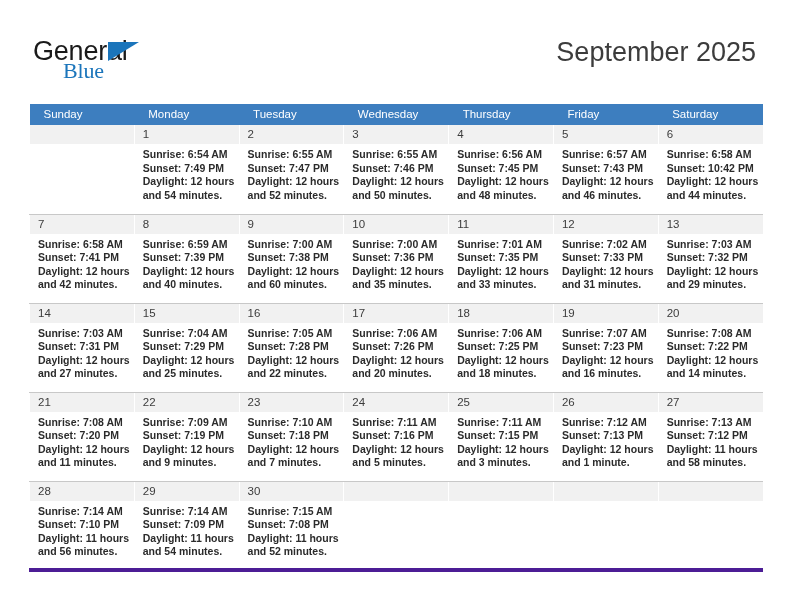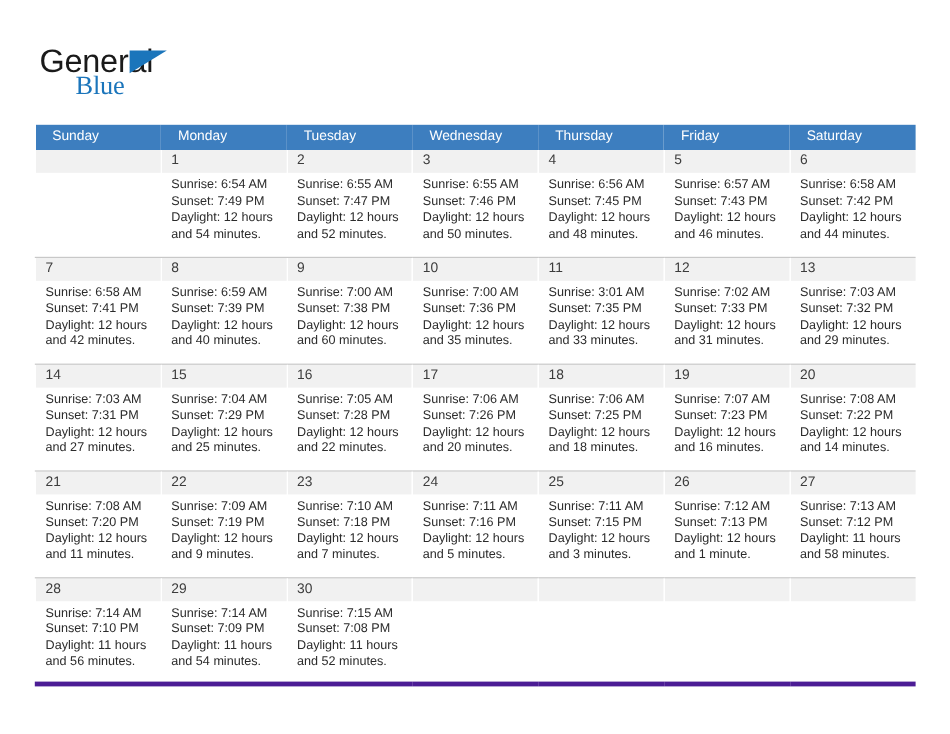--- a/index.html
+++ b/index.html
@@ -121,36 +121,38 @@
     padding: 3px 0 3px 8px;
     height: 19px;
     line-height: 13px;
   }
   td.blank .daynum { background: #f1f1f1; }
   .info {
     padding: 4px 4px 0 8px;
     font-size: 10.5px;
     line-height: 13.6px;
     color: #2b2b2b;
+    font-weight: bold;
   }
   .info div { white-space: nowrap; }
 </style>
 </head>
 <body>
 
 <div class="page">
 
   <div class="topbar">
 
     <div class="logo">
       <span class="logo-general">General</span>
       <span class="logo-tri"></span>
       <span class="logo-blue">Blue</span>
     </div>
 
+    <div class="title">September 2025</div>
   </div>
 
   <table class="cal">
     <thead>
       <tr>
         <th>Sunday</th>
         <th>Monday</th>
         <th>Tuesday</th>
         <th>Wednesday</th>
         <th>Thursday</th>
@@ -205,21 +207,21 @@
               <div>Sunrise: 6:57 AM</div>
               <div>Sunset: 7:43 PM</div>
               <div>Daylight: 12 hours</div>
               <div>and 46 minutes.</div>
             </div>
           </td>
           <td>
             <div class="daynum">6</div>
             <div class="info">
               <div>Sunrise: 6:58 AM</div>
-              <div>Sunset: 7:42 PM</div>
+              <div>Sunset: 10:42 PM</div>
               <div>Daylight: 12 hours</div>
               <div>and 44 minutes.</div>
             </div>
           </td>
         </tr>
         <tr class="week">
           <td>
             <div class="daynum">7</div>
             <div class="info">
               <div>Sunrise: 6:58 AM</div>
@@ -251,21 +253,21 @@
             <div class="info">
               <div>Sunrise: 7:00 AM</div>
               <div>Sunset: 7:36 PM</div>
               <div>Daylight: 12 hours</div>
               <div>and 35 minutes.</div>
             </div>
           </td>
           <td>
             <div class="daynum">11</div>
             <div class="info">
-              <div>Sunrise: 3:01 AM</div>
+              <div>Sunrise: 7:01 AM</div>
               <div>Sunset: 7:35 PM</div>
               <div>Daylight: 12 hours</div>
               <div>and 33 minutes.</div>
             </div>
           </td>
           <td>
             <div class="daynum">12</div>
             <div class="info">
               <div>Sunrise: 7:02 AM</div>
               <div>Sunset: 7:33 PM</div>

